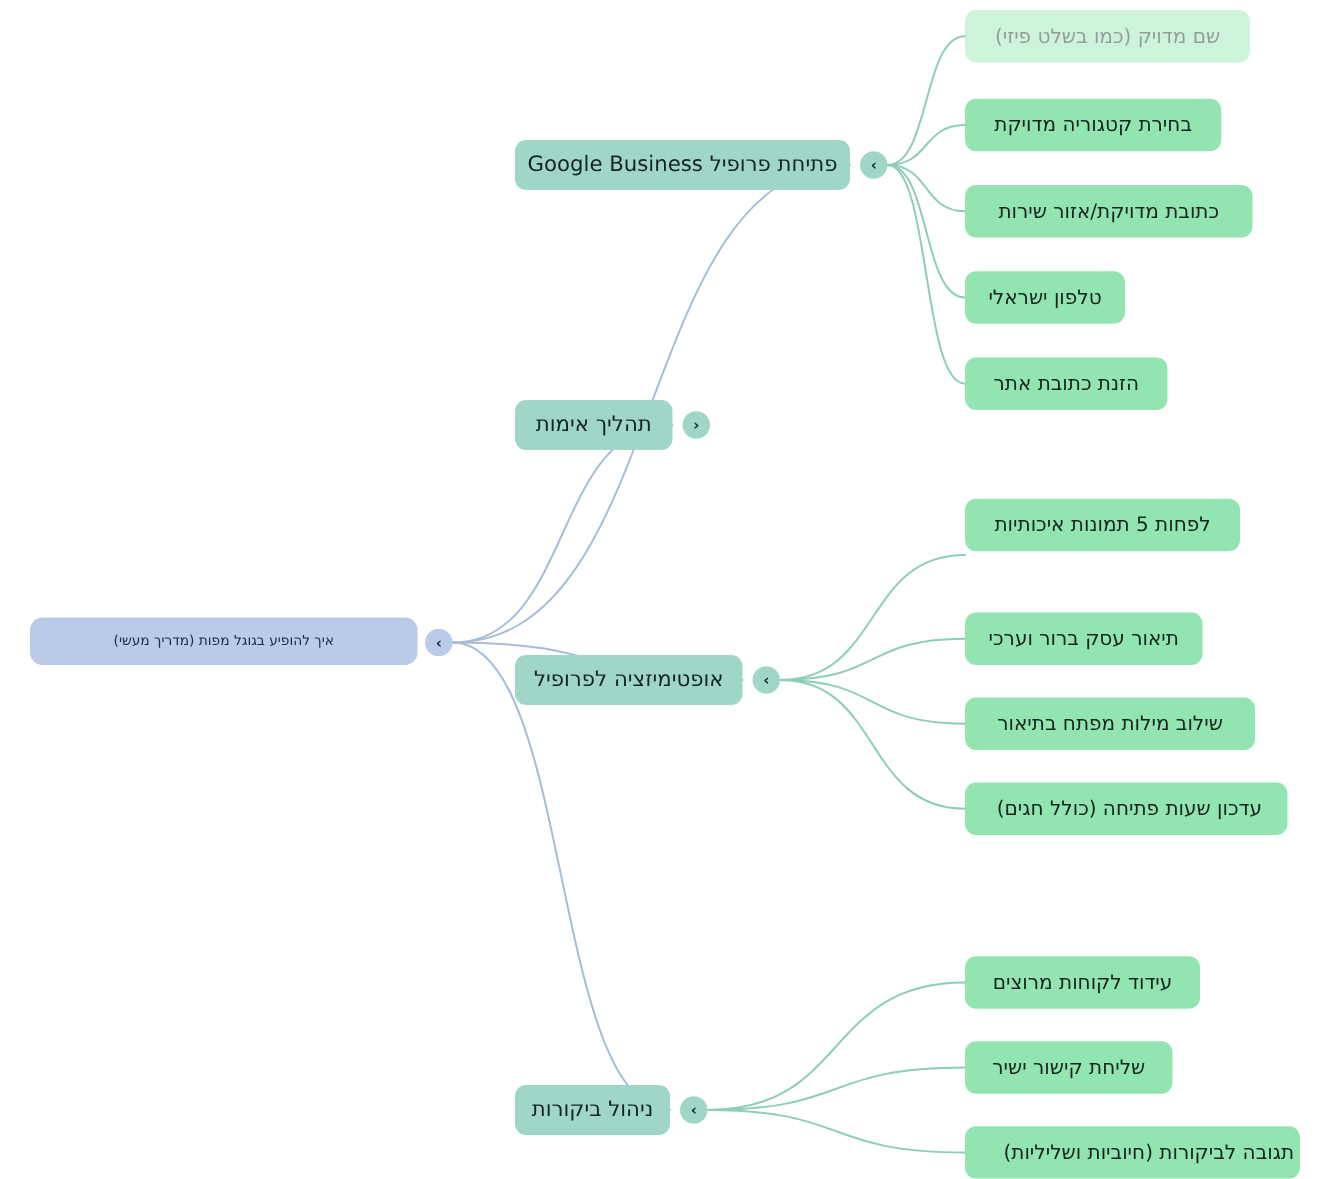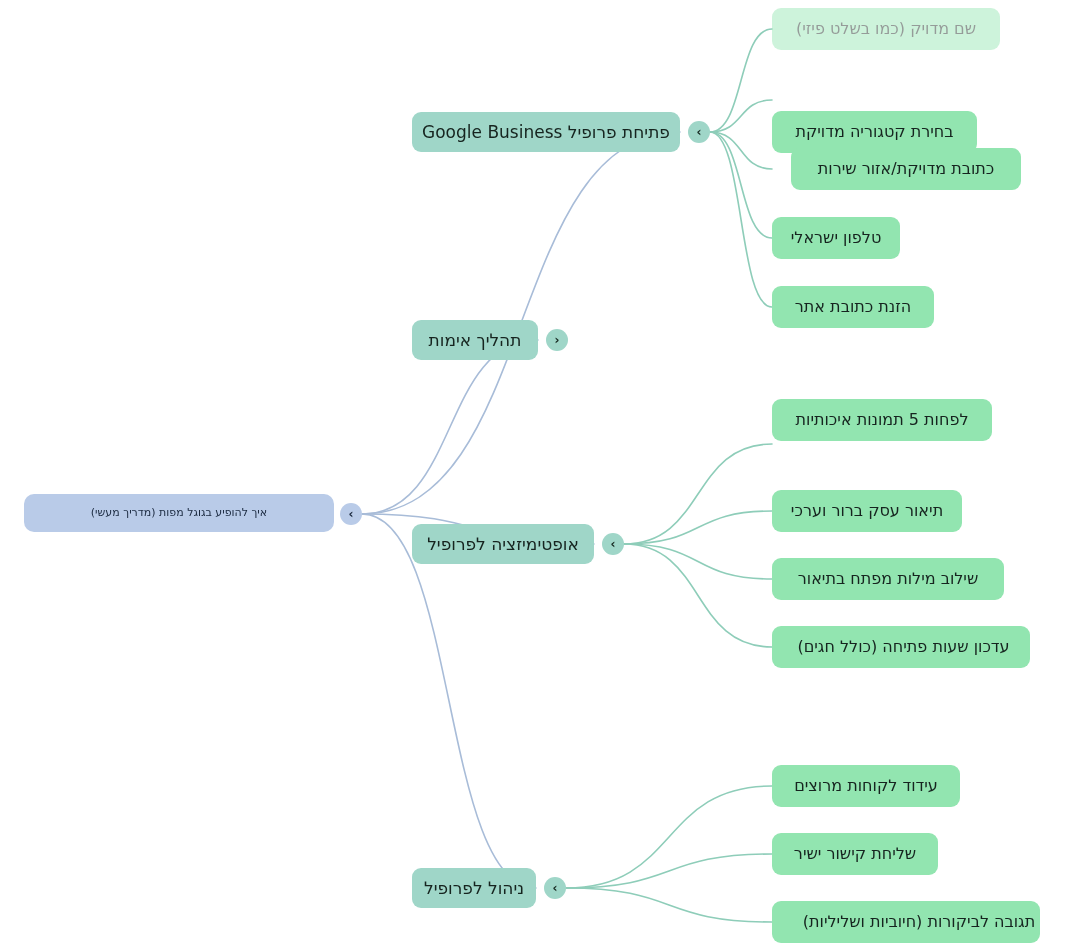--- a/index.html
+++ b/index.html
@@ -118,24 +118,24 @@
       <span>איך להופיע בגוגל מפות (מדריך מעשי)</span>
     </div>
     <div class="toggle root-toggle" style="left: 340px; top: 503px;">‹</div>
     <div class="node branch" style="left: 412px; top: 112px; width: 268px; height: 40px;">
       <span>פתיחת פרופיל Google Business</span>
     </div>
     <div class="toggle branch-toggle" style="left: 688px; top: 121px;">‹</div>
     <div class="node leaf faded" style="left: 772px; top: 8px; width: 228px; height: 42px;">
       <span>שם מדויק (כמו בשלט פיזי)</span>
     </div>
-    <div class="node leaf" style="left: 772px; top: 79px; width: 205px; height: 42px; margin-top: 32px;">
+    <div class="node leaf" style="left: 772px; top: 79px; width: 205px; height: 42px;">
       <span>בחירת קטגוריה מדויקת</span>
     </div>
-    <div class="node leaf" style="left: 772px; top: 148px; width: 230px; height: 42px; margin-left: 19px;">
+    <div class="node leaf" style="left: 772px; top: 148px; width: 230px; height: 42px;">
       <span>כתובת מדויקת/אזור שירות</span>
     </div>
     <div class="node leaf" style="left: 772px; top: 217px; width: 128px; height: 42px;">
       <span>טלפון ישראלי</span>
     </div>
     <div class="node leaf" style="left: 772px; top: 286px; width: 162px; height: 42px;">
       <span>הזנת כתובת אתר</span>
     </div>
     <div class="node branch" style="left: 412px; top: 320px; width: 126px; height: 40px;">
       <span>תהליך אימות</span>
@@ -151,21 +151,21 @@
     <div class="node leaf" style="left: 772px; top: 490px; width: 190px; height: 42px;">
       <span>תיאור עסק ברור וערכי</span>
     </div>
     <div class="node leaf" style="left: 772px; top: 558px; width: 232px; height: 42px;">
       <span>שילוב מילות מפתח בתיאור</span>
     </div>
     <div class="node leaf" style="left: 772px; top: 626px; width: 258px; height: 42px; padding-left: 21px;">
       <span>עדכון שעות פתיחה (כולל חגים)</span>
     </div>
     <div class="node branch" style="left: 412px; top: 868px; width: 124px; height: 40px;">
-      <span>ניהול לפרופיל</span>
+      <span>ניהול ביקורות</span>
     </div>
     <div class="toggle branch-toggle" style="left: 544px; top: 877px;">‹</div>
     <div class="node leaf" style="left: 772px; top: 765px; width: 188px; height: 42px;">
       <span>עידוד לקוחות מרוצים</span>
     </div>
     <div class="node leaf" style="left: 772px; top: 833px; width: 166px; height: 42px;">
       <span>שליחת קישור ישיר</span>
     </div>
     <div class="node leaf" style="left: 772px; top: 901px; width: 268px; height: 42px; padding-left: 42px;">
       <span>תגובה לביקורות (חיוביות ושליליות)</span>

